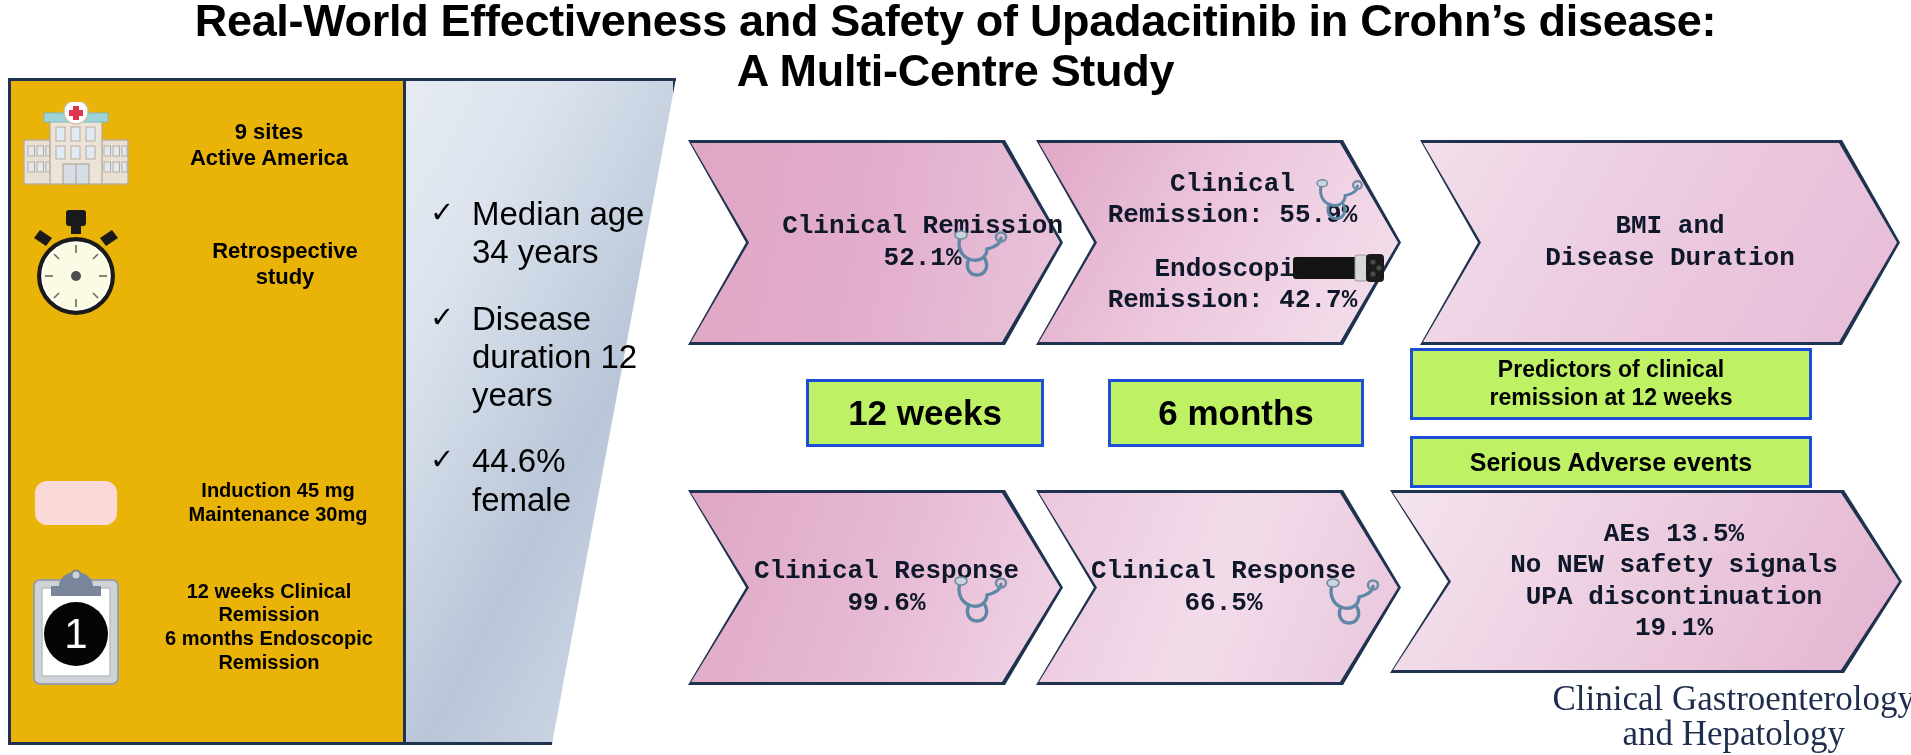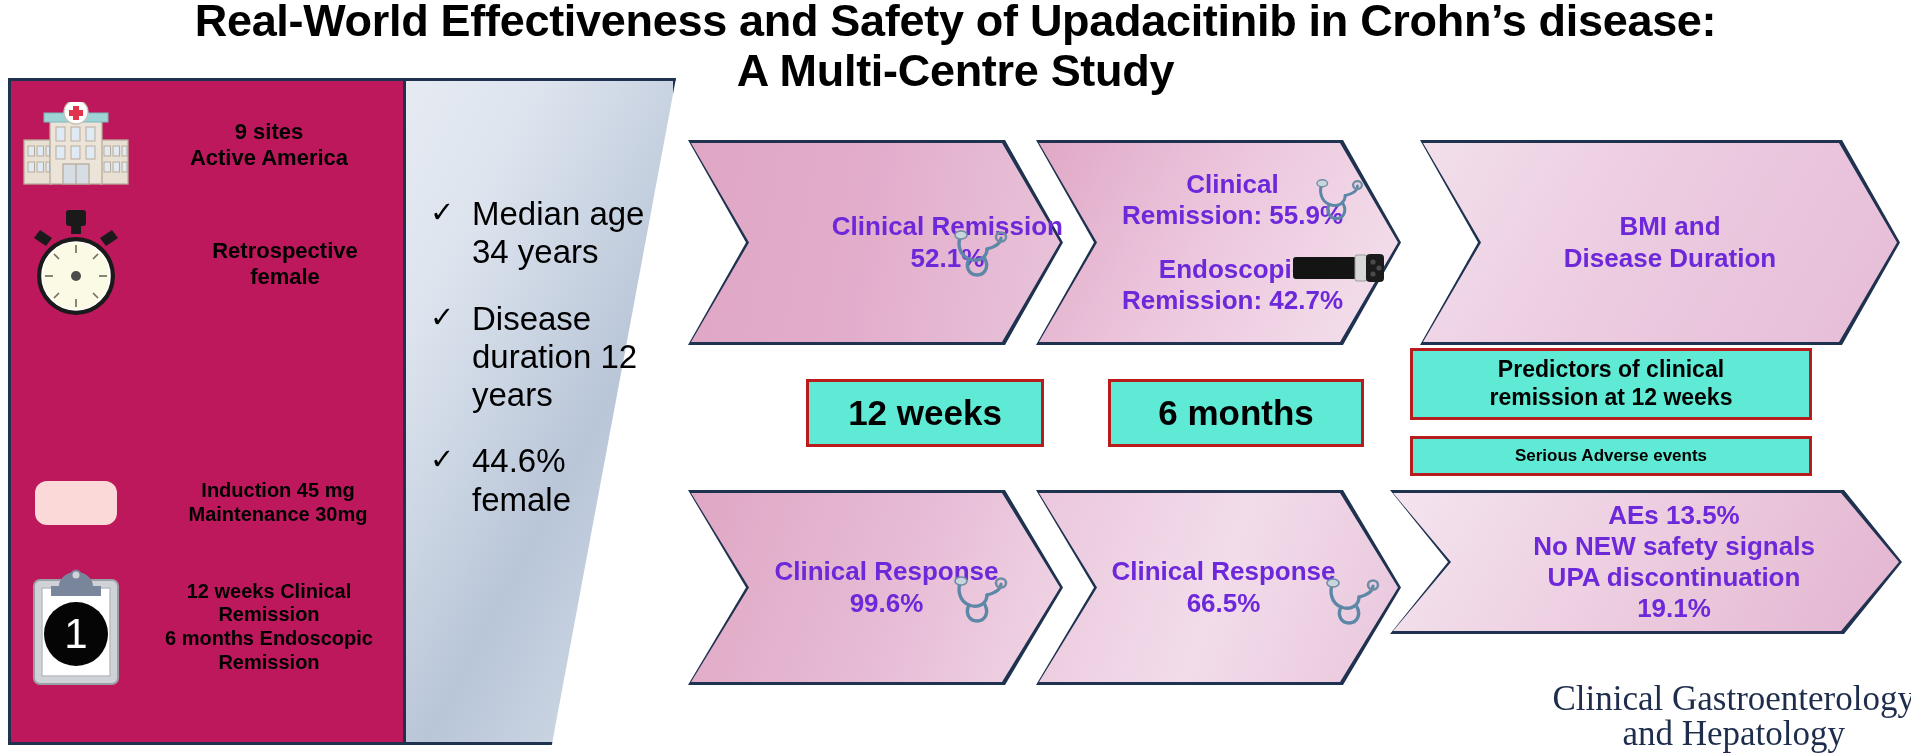--- a/index.html
+++ b/index.html
@@ -32,21 +32,21 @@
   }
   #title .line2 { display: block; }
 
   
   #left-panel {
     position: absolute;
     left: 8px;
     top: 78px;
     width: 398px;
     height: 667px;
-    background: #be185d;
+    background: #eab308;
     border: 3px solid #1f3250;
     box-sizing: border-box;
     z-index: 20;
   }
   .left-row {
     position: absolute;
     display: flex;
     align-items: center;
     width: 100%;
   }
@@ -104,22 +104,23 @@
 
   
   .chevron {
     position: absolute;
     display: flex;
     align-items: center;
     justify-content: center;
     box-sizing: border-box;
     text-align: center;
     font-weight: bold;
-    color: #6d28d9;
+    color: #0f172a;
     z-index: 10;
+    font-family: Liberation Mono, monospace;
   }
   .chev-outline {
     position: absolute;
     inset: 0;
     background: #1f3250;
     z-index: 1;
   }
   .chev-fill {
     position: absolute;
     top: 3px; left: 3px; right: 3px; bottom: 3px;
@@ -138,22 +139,22 @@
   .fill-a { background: linear-gradient(100deg, #dfa7c4 0%, #e2accb 45%, #e9c3da 100%); }
   .fill-b { background: linear-gradient(120deg, #e0a8c6 0%, #ecc6dd 45%, #f4e2ed 100%); }
   .fill-c { background: linear-gradient(120deg, #f2dfeb 0%, #eccbe0 45%, #e6bcd7 100%); }
   .fill-d { background: linear-gradient(110deg, #dfa7c4 0%, #e7bbd5 55%, #f0d6e6 100%); }
   .fill-e { background: linear-gradient(110deg, #ebc7dd 0%, #f2dcea 50%, #e9c6dc 100%); }
   .fill-f { background: linear-gradient(120deg, #f4e4ef 0%, #ecccdf 50%, #e3b4d0 100%); }
 
   
   .wbox {
     position: absolute;
-    background: #5eead4;
-    border: 3px solid #b91c1c;
+    background: #bef264;
+    border: 3px solid #1d4ed8;
     box-sizing: border-box;
     display: flex;
     align-items: center;
     justify-content: center;
     text-align: center;
     font-weight: bold;
     z-index: 25;
     line-height: 1.2;
   }
 
@@ -262,21 +263,21 @@
           <line x1="32" y1="46" x2="37" y2="51"></line>
             <line x1="71" y1="85" x2="76" y2="90"></line>
           <line x1="76" y1="46" x2="71" y2="51"></line>
             <line x1="37" y1="85" x2="32" y2="90"></line>
         </g>
         <circle cx="54" cy="68" r="5" fill="#4d4d4d"></circle>
       </svg>
     </div>
     <div class="left-text">
       <div>Retrospective</div>
-      <div>female</div>
+      <div>study</div>
     </div>
   </div>
 
 
   <div class="left-row" style="top:382px;height:80px;gap:18px;">
     <div class="left-icon">
       <div class="ico pill"></div>
     </div>
     <div class="left-text sm">
       <div>Induction 45 mg</div>
@@ -380,21 +381,21 @@
   <span>6 months</span>
 </div>
 
 <div class="wbox" style="left:1410px;top:348px;width:402px;height:72px;font-size:23px;">
   <div>
     <div>Predictors of clinical</div>
     <div>remission at 12 weeks</div>
   </div>
 </div>
 
-<div class="wbox" style="left:1410px;top:436px;width:402px;height:40px;font-size:17px;justify-content:center;">
+<div class="wbox" style="left:1410px;top:436px;width:402px;height:52px;font-size:25px;justify-content:center;">
   <span>Serious Adverse events</span>
 </div>
 
 <div class="chevron" style="left:688px;top:490px;width:375px;height:195px;font-size:26px;">
   <div class="chev-outline shape-chev"></div>
   <div class="chev-fill shape-chev fill-d"></div>
   <div class="chev-label" style="padding-left:22px;">
     <div>Clinical Response</div>
     <div>99.6%</div>
   </div>
@@ -416,21 +417,21 @@
   </div>
   <svg class="steth" style="right:20px;bottom:58px;width:58px;height:50px;" viewBox="0 0 58 50">
     <path d="M10 6 C6 14 8 26 18 30 C28 34 36 28 36 20" fill="none" stroke="#5d87a6" stroke-width="3.4" stroke-linecap="round"></path>
     <path d="M18 30 C14 38 18 46 26 46 C34 46 38 38 34 30" fill="none" stroke="#5d87a6" stroke-width="3.4" stroke-linecap="round"></path>
     <path d="M36 20 C44 18 50 14 50 9" fill="none" stroke="#5d87a6" stroke-width="3.2" stroke-linecap="round"></path>
     <ellipse cx="10" cy="6" rx="6" ry="4" fill="#c9d4dc" stroke="#6e8da4" stroke-width="1.6"></ellipse>
     <ellipse cx="50" cy="8" rx="5" ry="4.5" fill="none" stroke="#6e8da4" stroke-width="2.6"></ellipse>
   </svg>
 </div>
 
-<div class="chevron" style="left:1390px;top:490px;width:512px;height:144px;font-size:26px;">
+<div class="chevron" style="left:1390px;top:490px;width:512px;height:183px;font-size:26px;">
   <div class="chev-outline shape-chev"></div>
   <div class="chev-fill shape-chev fill-f"></div>
   <div class="chev-label" style="padding-left:56px;">
     <div>AEs 13.5%</div>
     <div>No NEW safety signals</div>
     <div>UPA discontinuation</div>
     <div>19.1%</div>
   </div>
 </div>
 

